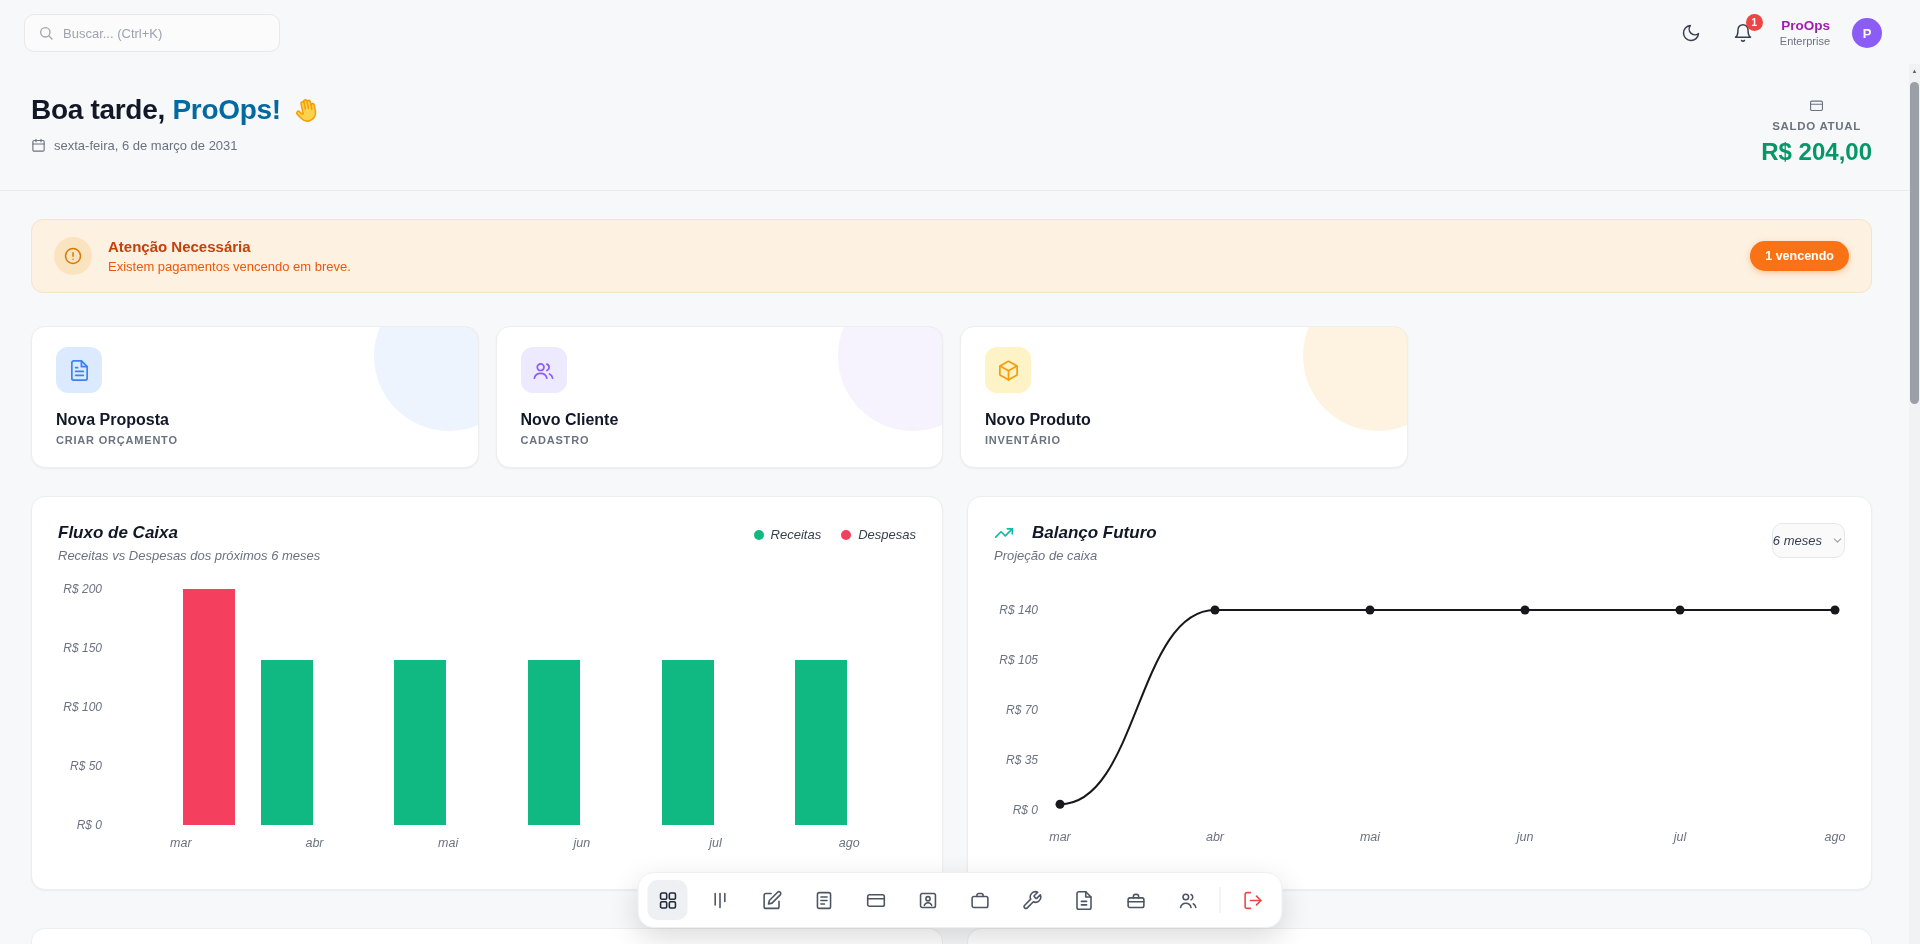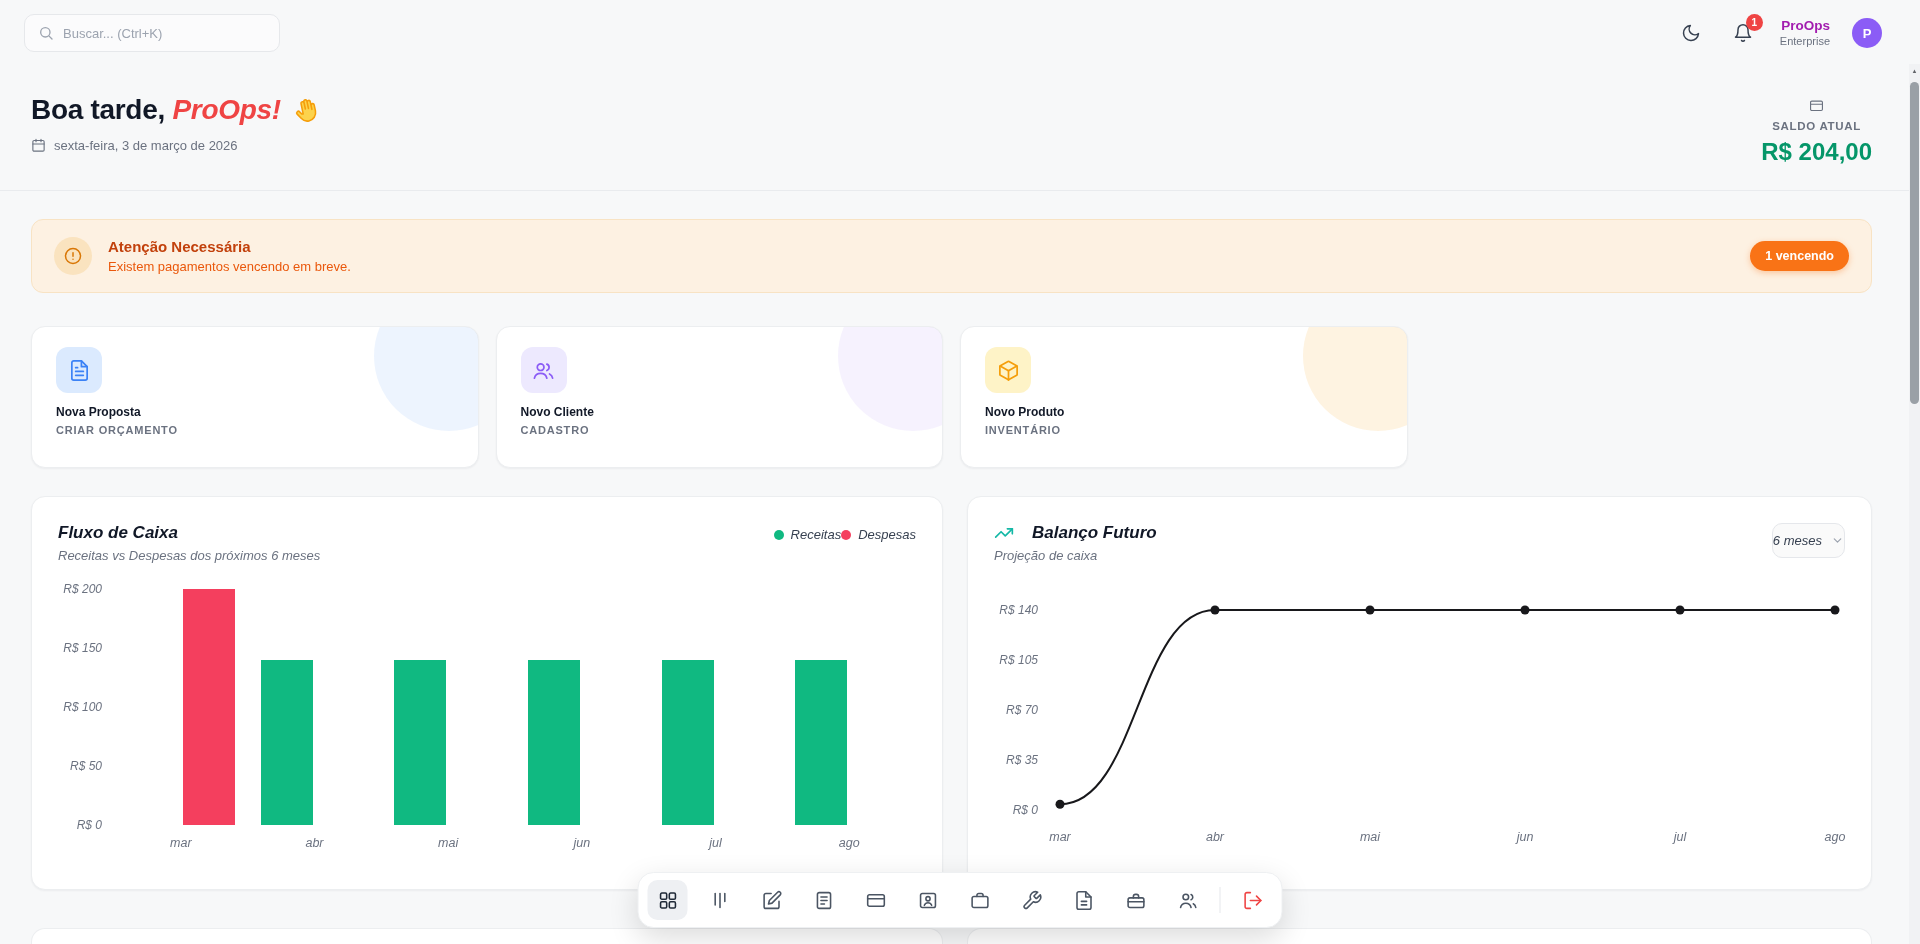--- a/index.html
+++ b/index.html
@@ -17,52 +17,52 @@
   .badge-dot { position:absolute; top:-4px; right:-5px; min-width:17px; height:17px; border-radius:999px; background:#ef4444; color:#fff; font-size:10px; font-weight:bold; display:grid; place-items:center; padding:0 4px; }
   .brand-block { text-align:right; line-height:1.25; }
   .brand-name { font-size:13.5px; font-weight:bold; color:#a21caf; }
   .brand-tier { font-size:11px; color:#6b7280; }
   .avatar { width:30px; height:30px; border-radius:50%; background:#8b5cf6; color:#fff; font-size:13px; font-weight:bold; display:grid; place-items:center; cursor:pointer; }
 
   
   .page-header { padding:28px 48px 24px 31px; border-bottom:1px solid #e9ebee; display:flex; justify-content:space-between; align-items:flex-start; }
   .greeting-row { display:flex; align-items:center; gap:12px; }
   .greeting { font-size:28px; font-weight:bold; letter-spacing:-0.3px; }
-  .greeting .muted { color:#ef4444;font-style:italic; }
+  .greeting .muted { color:#0369a1; }
   .date-row { display:flex; align-items:center; gap:8px; margin-top:12px; color:#6b7280; font-size:13px; }
   .balance-block { text-align:right; padding-top:4px; }
   .balance-label-row { display:flex; align-items:center; justify-content:flex-end; gap:7px; color:#6b7280; font-size:11.5px; font-weight:bold; letter-spacing:0.7px;flex-direction:column; }
   .balance-value { margin-top:6px; font-size:24px; font-weight:bold; color:#059669; }
 
   
   .alert { margin:28px 48px 0 31px; height:74px; background:#fdf1e2; border:1px solid #f8e3c4; border-radius:12px; display:flex; align-items:center; padding:0 22px; gap:16px; }
   .alert-chip { width:38px; height:38px; border-radius:50%; background:#fae3bf; display:grid; place-items:center; color:#d97706; flex:none; }
   .alert-title { font-size:15px; font-weight:bold; color:#c2410c; }
   .alert-msg { font-size:13px; color:#ea580c; margin-top:4px; }
   .alert-badge { margin-left:auto; background:#f97316; color:#fff; font-size:12.5px; font-weight:bold; padding:8px 15px; border-radius:999px; border:none; cursor:pointer; box-shadow:0 2px 6px rgba(249,115,22,.35); }
 
   
   .quick-row { margin:33px 48px 0 31px; display:grid; grid-template-columns:repeat(4,1fr); gap:17px; }
   .q-card { position:relative; overflow:hidden; background:#fff; border:1px solid #eceef0; border-radius:14px; height:142px; padding:20px 24px; cursor:pointer; box-shadow:0 1px 2px rgba(16,24,40,.05); }
   .q-blob { position:absolute; top:-46px; right:-46px; width:150px; height:150px; border-radius:50%; }
   .q-chip { width:46px; height:46px; border-radius:12px; display:grid; place-items:center; }
-  .q-title { margin-top:12px; font-size:12px; font-weight:bold; color:#111827; }
+  .q-title { margin-top:18px; font-size:16px; font-weight:bold; color:#111827; }
   .q-sub { margin-top:5px; font-size:11px; font-weight:bold; letter-spacing:0.8px; color:#6b7280; }
   .c-blue  .q-chip { background:#dbeafe; color:#3b82f6; } .c-blue  .q-blob { background:rgba(59,130,246,.09); }
   .c-teal  .q-chip { background:#ccfbf1; color:#0d9488; } .c-teal  .q-blob { background:rgba(20,184,166,.08); }
   .c-purple .q-chip { background:#ede9fe; color:#8b5cf6; } .c-purple .q-blob { background:rgba(139,92,246,.08); }
   .c-amber .q-chip { background:#fef3c7; color:#f59e0b; } .c-amber .q-blob { background:rgba(245,158,11,.12); }
 
   
   .charts-row { margin:28px 0 0 31px; display:grid; grid-template-columns:912px 905px; gap:24px; }
   .chart-card { background:#fff; border:1px solid #eceef0; border-radius:14px; height:394px; padding:26px; box-shadow:0 1px 2px rgba(16,24,40,.05);font-style:italic; }
   .chart-head { display:flex; justify-content:space-between; align-items:flex-start; }
   .chart-title { font-size:17px; font-weight:bold; color:#111827; }
   .chart-sub { font-size:13px; color:#6b7280; margin-top:5px; }
-  .legend { display:flex; align-items:center; padding-top:4px; }
+  .legend { display:flex; gap:20px; align-items:center; padding-top:4px; }
   .legend-item { display:flex; align-items:center; gap:7px; font-size:13px; color:#374151; }
   .legend-dot { width:10px; height:10px; border-radius:50%; }
   .title-icon-row { display:flex; align-items:center; gap:18px; }
   .select-pill { display:flex; align-items:center; gap:9px; border:1px solid #e5e7eb; background:#fafafa; border-radius:10px; padding:9px 0; font-size:13px; color:#374151; cursor:pointer; }
 
   .plot-area { display:flex; margin-top:26px; }
   .y-axis { position:relative; width:56px; flex:none; }
   .ylab { position:absolute; right:12px; transform:translateY(-50%); font-size:12px; color:#6b7280; white-space:nowrap; }
   .x-axis { position:relative; height:30px; margin-left:56px; }
   .xlab { position:absolute; top:11px; transform:translateX(-50%); font-size:12.5px; color:#6b7280; }
@@ -146,21 +146,21 @@
           </svg>
         </span>
       </div>
       <div class="date-row">
         <span>
           <svg class="ic" width="15" height="15" viewBox="0 0 24 24" fill="none" stroke="#6b7280" stroke-width="1.8" stroke-linecap="round">
               <rect x="3" y="4" width="18" height="17" rx="2"></rect>
               <path d="M16 2v4M8 2v4M3 9.5h18"></path>
             </svg>
         </span>
-        <span>sexta-feira, 3 de março de 2026</span>
+        <span>sexta-feira, 6 de março de 2031</span>
       </div>
     </div>
     <div class="balance-block">
       <div class="balance-label-row">
         <span>
           <svg class="ic" width="15" height="15" viewBox="0 0 24 24" fill="none" stroke="#6b7280" stroke-width="1.8" stroke-linecap="round">
               <rect x="2.5" y="5" width="19" height="15" rx="2"></rect>
               <path d="M2.5 10h19"></path>
             </svg>
         </span>

